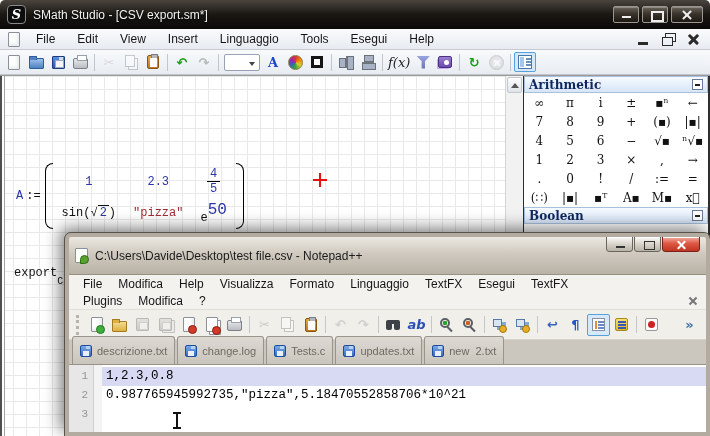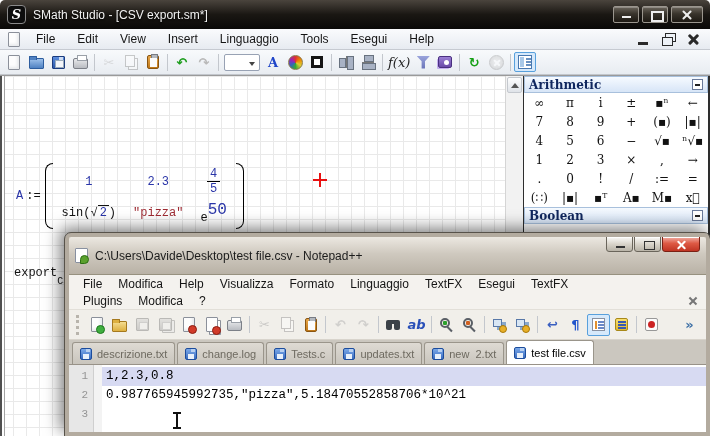--- a/index.html
+++ b/index.html
@@ -156,21 +156,21 @@
   .nb-close::before{transform:rotate(45deg)}.nb-close::after{transform:rotate(-45deg)}
   .np-mrow{height:17px;display:flex;align-items:center;padding:0 6px;background:#f4f2ee;font-size:12px;color:#111;flex:none}
   .np-x{margin-left:auto;position:relative;width:14px;height:12px}
   .np-x::before,.np-x::after{content:'';position:absolute;left:2px;top:5px;width:10px;height:1.8px;background:#777}
   .np-x::before{transform:rotate(45deg)}.np-x::after{transform:rotate(-45deg)}
   .np-toolbar{height:31px;display:flex;align-items:center;background:#f1efea;border-top:1px solid #e2dfd8;border-bottom:1px solid #d8d4cc;padding:0 5px;flex:none}
   .np-toolbar .tbtn{min-width:23px;height:22px}
   .np-toolbar .tbtn:last-child{margin-left:auto}
   .grip{width:3px;height:20px;border-left:3px dotted #b8b4ac;margin:0 6px 0 2px;flex:none}
   .np-tabbar{height:25px;background:#cbc7bf;display:flex;align-items:flex-end;padding-left:3px;border-bottom:1px solid #989288;flex:none}
-  .tab{height:22px;display:flex;align-items:center;padding:0 7px;background:linear-gradient(#dedad3,#c9c5bd);border:1px solid #9a958b;border-bottom:none;border-radius:3px 3px 0 0;margin-right:2px;font-size:11px;color:#6e6a60;flex:none}
+  .tab{height:28px;display:flex;align-items:center;padding:0 7px;background:linear-gradient(#dedad3,#c9c5bd);border:1px solid #9a958b;border-bottom:none;border-radius:3px 3px 0 0;margin-right:2px;font-size:11px;color:#6e6a60;flex:none}
   .tab.active{background:#fff;color:#000;height:24px}
   .tab-label{white-space:pre;margin-left:5px}
   .np-editor{flex:1;background:linear-gradient(90deg,#e7e7e7 0 24px,#cfcfcf 24px 25px,#f3f3f3 25px 33px,#fff 33px);font-family:"Liberation Mono","DejaVu Sans Mono",monospace;padding-top:2px}
   .ed-row{display:flex;height:19px;line-height:19px}
   .lnum{width:24px;text-align:right;padding-right:5px;font-size:11px;color:#949494;flex:none}
   .bm{width:9px;flex:none}
   .ltext{flex:1;font-size:12.5px;padding-left:4px;white-space:pre;color:#000}
   .ltext.hl{background:#d7daf2}
 
   .ibeam{position:absolute;left:176px;top:412px;width:2px;height:17px;background:#111;z-index:9}
@@ -525,24 +525,20 @@
           <span class="tab-label">Tests.c</span>
         </div>
         <div class="tab">
           <span class="ci ci-floppy-tab"></span>
           <span class="tab-label">updates.txt</span>
         </div>
         <div class="tab">
           <span class="ci ci-floppy-tab"></span>
           <span class="tab-label">new  2.txt</span>
         </div>
-        <div class="tab active">
-          <span class="ci ci-floppy-tab"></span>
-          <span class="tab-label">test file.csv</span>
-        </div>
       </div>
     <div class="np-editor">
         <div class="ed-row">
           <span class="lnum">1</span>
           <span class="bm"></span>
           <span class="ltext hl">1,2.3,0.8</span>
         </div>
         <div class="ed-row">
           <span class="lnum">2</span>
           <span class="bm"></span>

